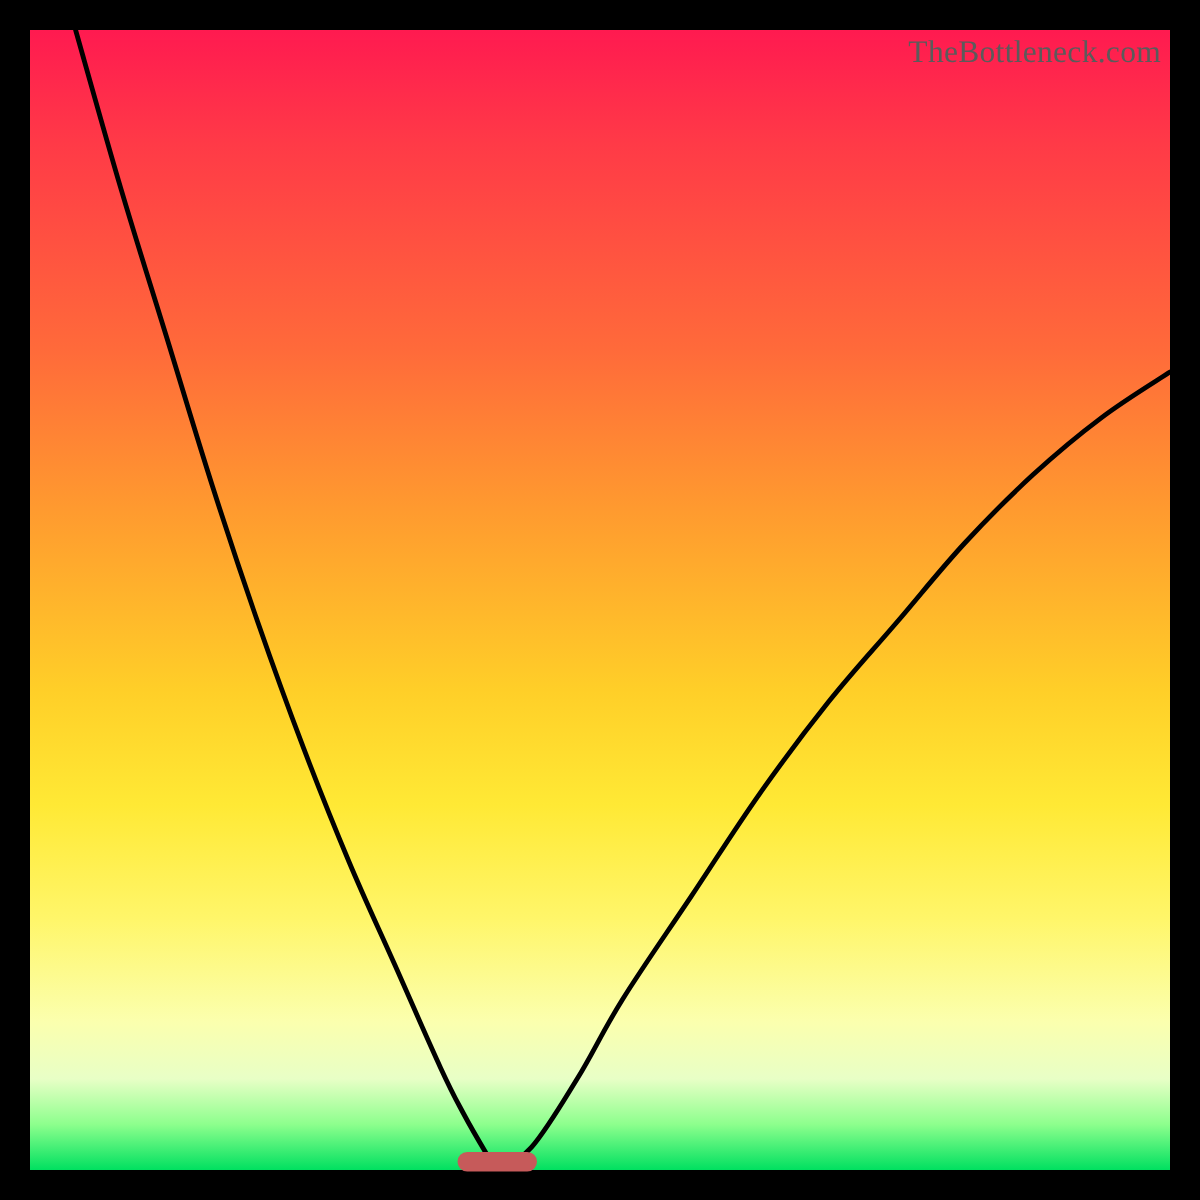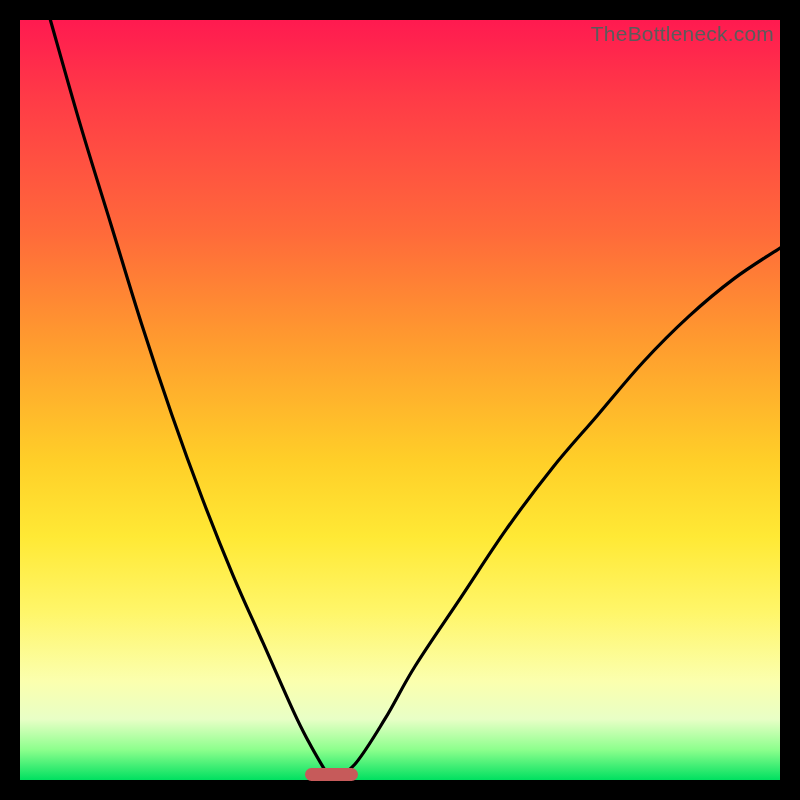--- a/index.html
+++ b/index.html
@@ -11,20 +11,21 @@
     overflow: hidden;
     font-family: Arial, Helvetica, sans-serif;
   }
   .frame {
     position: absolute;
     left: 20px;
     top: 20px;
     width: 760px;
     height: 636px;
     background: #000000;
+    font-family: Liberation Serif, serif;
   }
   .plot-area {
     position: absolute;
     left: 0;
     top: 0;
     width: 760px;
     height: 760px;
   }
   .gradient {
     position: absolute;

